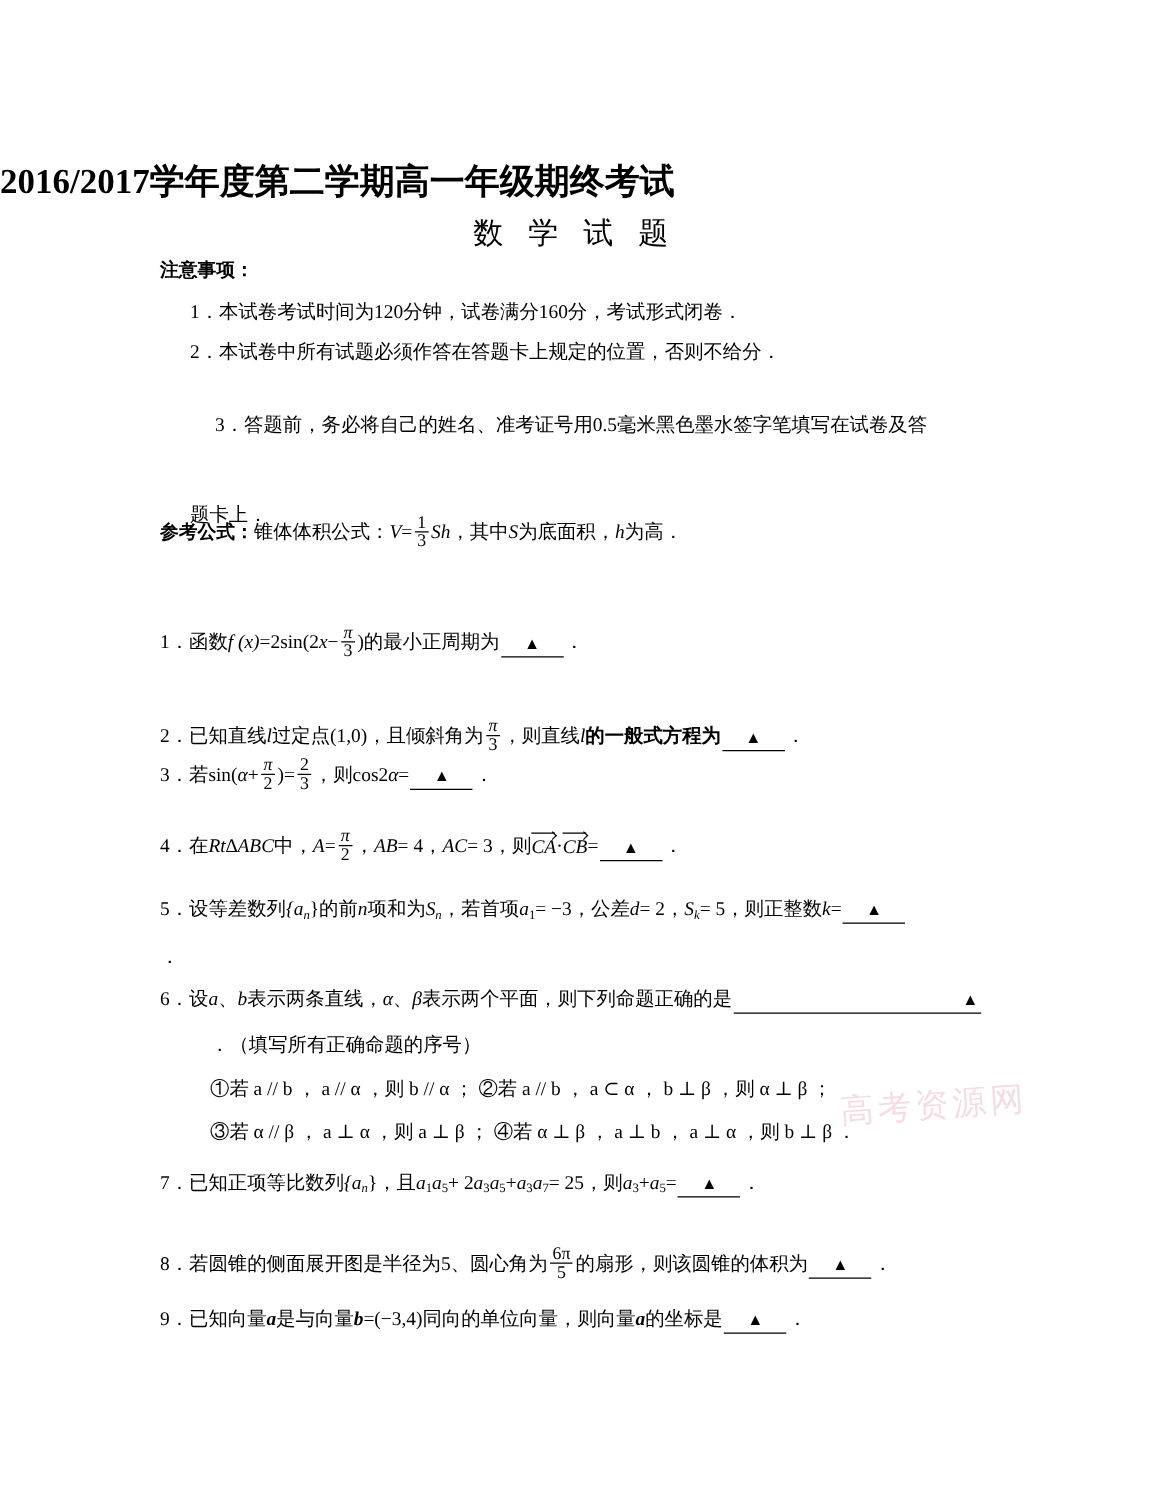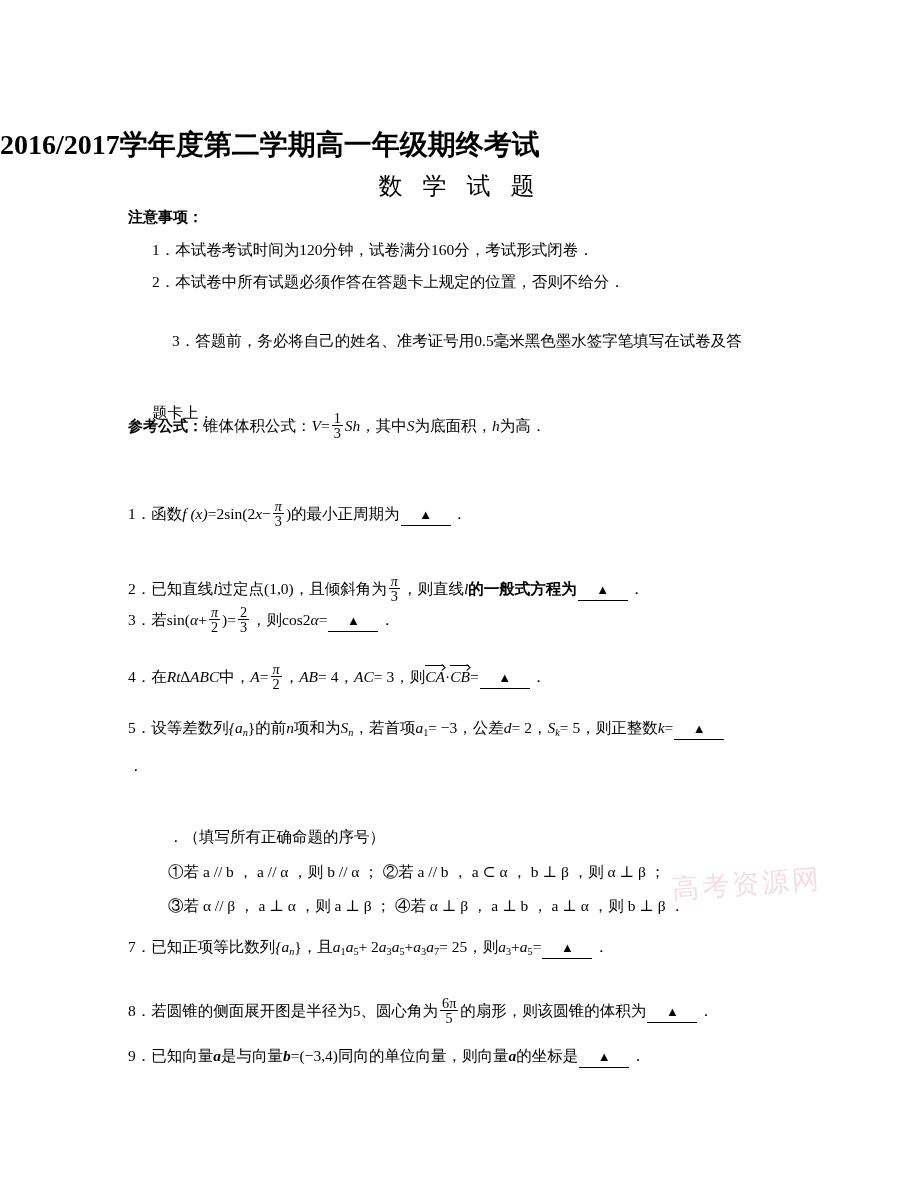--- a/index.html
+++ b/index.html
@@ -199,20 +199,23 @@
 
   <div class="ln q" style="top:663px;">
     <span>4．</span><span>在</span><span class="math mi">Rt∆ABC</span><span>中，</span><span class="math mi">A</span><span class="math">=</span><span class="frac"><span class="num mi">π</span><span class="den">2</span></span><span>，</span><span class="math mi">AB</span><span class="math">= 4</span><span>，</span><span class="math mi">AC</span><span class="math">= 3</span><span>，则</span><span class="math vec">CA</span><span class="math">·</span><span class="math vec">CB</span><span class="math">=</span><span class="blank w-s tri">▲</span><span>．</span>
   </div>
 
   <div class="ln q" style="top:718px;">
     <span>5．</span><span>设等差数列</span><span class="math mi">{a</span><sub class="mi">n</sub><span class="math">}</span><span>的前</span><span class="math mi">n</span><span>项和为</span><span class="math mi">S</span><sub class="mi">n</sub><span>，若首项</span><span class="math mi">a</span><sub>1</sub><span class="math">= −3</span><span>，公差</span><span class="math mi">d</span><span class="math">= 2</span><span>，</span><span class="math mi">S</span><sub class="mi">k</sub><span class="math">= 5</span><span>，则正整数</span><span class="math mi">k</span><span class="math">=</span><span class="blank w-s tri">▲</span>
   </div>
   <div class="ln q" style="top:756px;">．</div>
 
+  <div class="ln q" style="top:790px;">
+    <span>6．</span><span>设</span><span class="math mi">a</span><span>、</span><span class="math mi">b</span><span>表示两条直线，</span><span class="math mi">α</span><span>、</span><span class="math mi">β</span><span>表示两个平面，则下列命题正确的是</span><span class="blank w-l tri">▲</span>
+  </div>
   <div class="ln q-ind" style="top:827px;">．（填写所有正确命题的序号）</div>
   <div class="ln q-ind" style="top:862px;">①若 a // b ， a // α ，则 b // α ；  ②若 a // b ， a ⊂ α ， b ⊥ β ，则 α ⊥ β ；</div>
   <div class="ln q-ind" style="top:896px;">③若 α // β ， a ⊥ α ，则 a ⊥ β ； ④若 α ⊥ β ， a ⊥ b ， a ⊥ α ，则 b ⊥ β ．</div>
 
   <div class="ln q" style="top:937px;">
     <span>7．</span><span>已知正项等比数列</span><span class="math mi">{a</span><sub class="mi">n</sub><span class="math">}</span><span>，且</span><span class="math mi">a</span><sub>1</sub><span class="math mi">a</span><sub>5</sub><span class="math">+ 2</span><span class="math mi">a</span><sub>3</sub><span class="math mi">a</span><sub>5</sub><span class="math">+</span><span class="math mi">a</span><sub>3</sub><span class="math mi">a</span><sub>7</sub><span class="math">= 25</span><span>，则</span><span class="math mi">a</span><sub>3</sub><span class="math">+</span><span class="math mi">a</span><sub>5</sub><span class="math">=</span><span class="blank w-s tri">▲</span><span>．</span>
   </div>
 
   <div class="ln q" style="top:997px;">
     <span>8．</span><span>若圆锥的侧面展开图是半径为</span><span class="math">5</span><span>、圆心角为</span><span class="frac"><span class="num">6π</span><span class="den">5</span></span><span>的扇形，则该圆锥的体积为</span><span class="blank w-s tri">▲</span><span>．</span>

